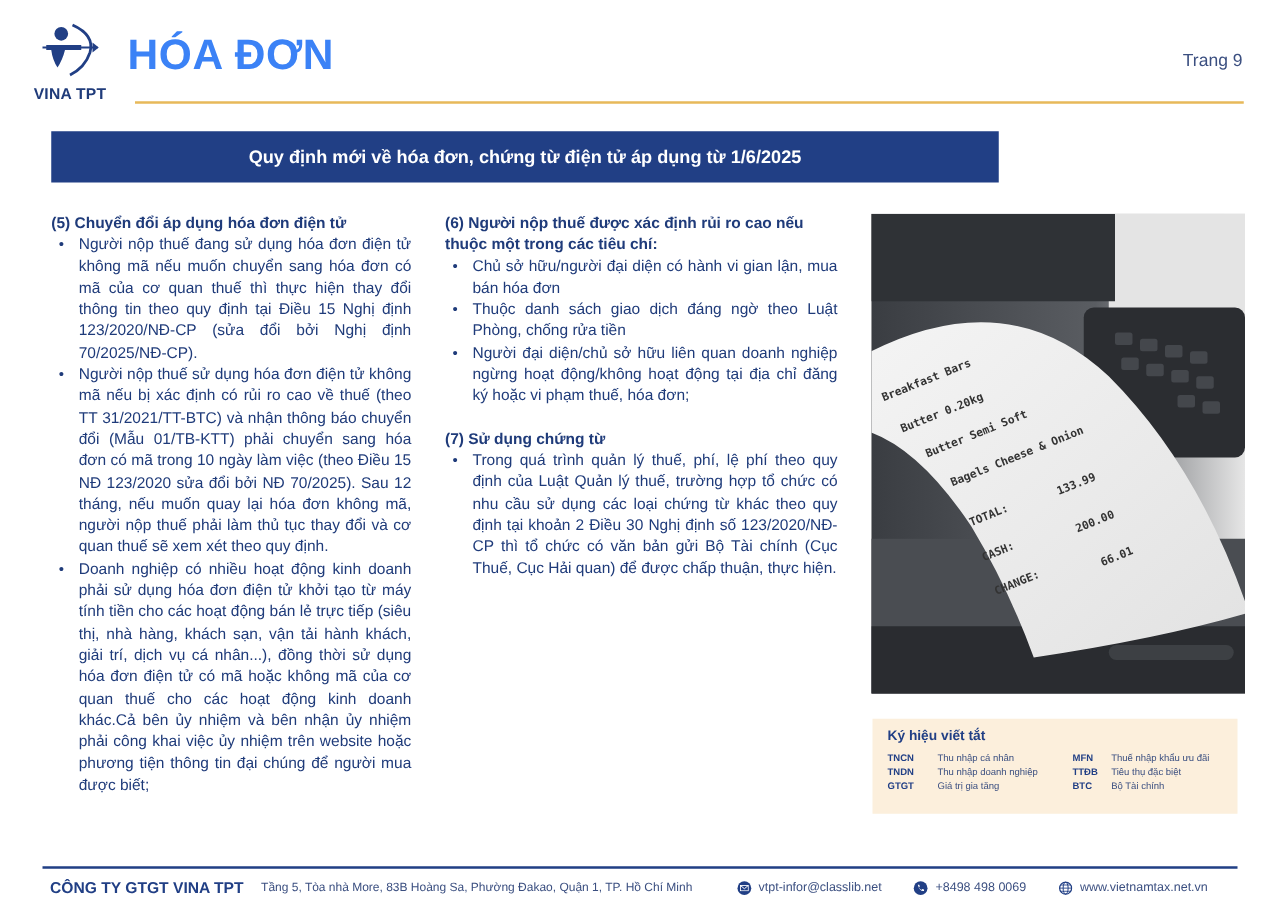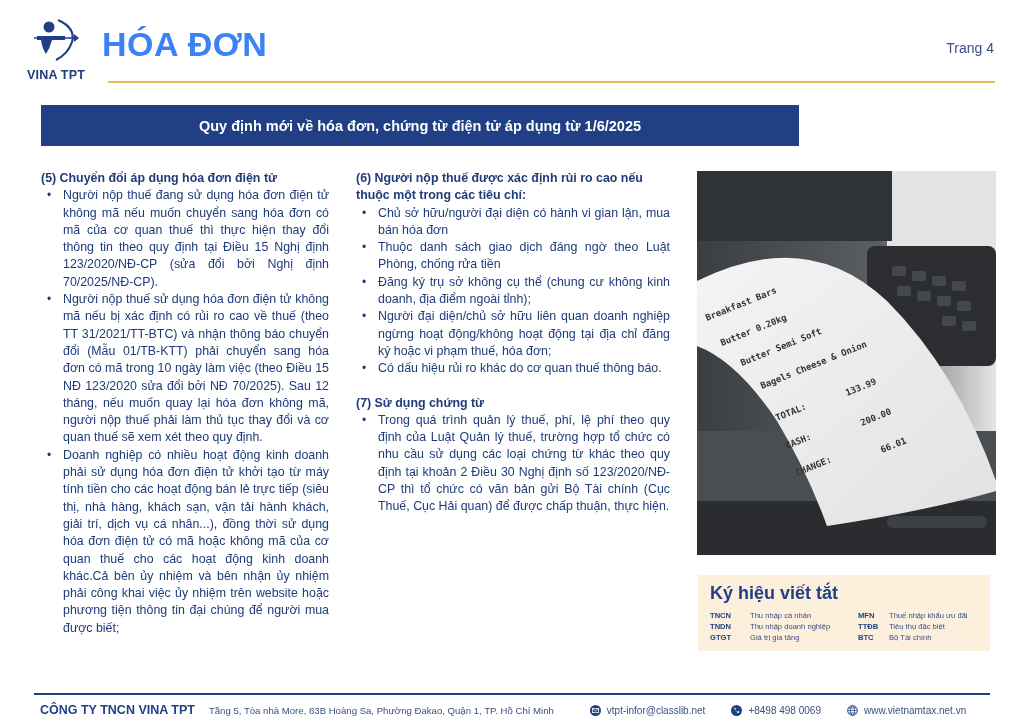--- a/index.html
+++ b/index.html
@@ -21,21 +21,21 @@
   .col2 { left: 356px; width: 314px; }
   .sec-title { font-weight: bold; font-size: 12.4px; color: #1f3b7a; }
   ul { list-style: none; }
   li { position: relative; padding-left: 22px; text-align: justify; }
   li::before { content: "\2022"; position: absolute; left: 6px; top: 0; font-size: 12px; }
   .gap { height: 17px; }
 
   .photo { position: absolute; left: 697px; top: 171px; width: 299px; height: 384px; overflow: hidden; background: #cfcfcf; }
 
   .abbr { position: absolute; left: 698px; top: 575px; width: 292px; height: 76px; background: #fcefdc; padding: 8px 12px; }
-  .abbr-title { font-size: 18px; font-weight: bold; color: #213f85; margin-bottom: 7px; }
+  .abbr-title { font-size: 11px; font-weight: bold; color: #213f85; margin-bottom: 7px; }
   .abbr-grid { display: grid; grid-template-columns: 40px 108px 31px 1fr; row-gap: 0px; font-size: 7.6px; line-height: 10.8px; }
   .abbr-key { font-weight: bold; color: #213f85; }
   .abbr-val { color: #3b4f80; }
 
   .footer-rule { position: absolute; left: 34px; top: 693px; width: 956px; height: 2px; background: #213f85; }
   .footer { position: absolute; left: 40px; top: 701px; width: 960px; height: 18px; display: flex; align-items: center; font-size: 10px; color: #3b4f80; }
   .footer .company { font-weight: bold; font-size: 12.5px; color: #213f85; margin-right: 14px; }
   .footer .addr { font-size: 9.6px; margin-right: 36px; }
   .footer .contact { display: flex; align-items: center; font-size: 10px; margin-right: 26px; }
   .footer .ico { width: 11px; height: 11px; border-radius: 50%; background: #213f85; display: inline-flex; align-items: center; justify-content: center; margin-right: 6px; }
@@ -48,44 +48,42 @@
     <circle cx="17" cy="9" r="5.5" fill="#213f85"></circle>
     <path d="M5 18 L33 18 L33 22 L20 22 Q18 30 14 36 Q10 30 9 22 L5 22 Z" fill="#213f85"></path>
     <path d="M26 2 Q44 10 40 24 Q36 36 24 42" stroke="#213f85" stroke-width="2.2" fill="none"></path>
     <path d="M2 20 L46 20" stroke="#213f85" stroke-width="1.6"></path>
     <path d="M42 16 L47 20 L42 24" fill="#213f85"></path>
   </svg>
   <div class="logo-text">VINA TPT</div>
 </div>
 
 <div class="doc-title">HÓA ĐƠN</div>
-<div class="page-num">Trang 4</div>
+<div class="page-num">Trang 9</div>
 <div class="gold-rule"></div>
 
 <div class="banner">
   <span>Quy định mới về hóa đơn, chứng từ điện tử áp dụng từ 1/6/2025</span>
 </div>
 
 <div class="col col1">
   <div class="sec-title">(5) Chuyển đổi áp dụng hóa đơn điện tử</div>
   <ul>
     <li>Người nộp thuế đang sử dụng hóa đơn điện tử không mã nếu muốn chuyển sang hóa đơn có mã của cơ quan thuế thì thực hiện thay đổi thông tin theo quy định tại Điều 15 Nghị định 123/2020/NĐ-CP (sửa đổi bởi Nghị định 70/2025/NĐ-CP).</li>
     <li>Người nộp thuế sử dụng hóa đơn điện tử không mã nếu bị xác định có rủi ro cao về thuế (theo TT 31/2021/TT-BTC) và nhận thông báo chuyển đổi (Mẫu 01/TB-KTT) phải chuyển sang hóa đơn có mã trong 10 ngày làm việc (theo Điều 15 NĐ 123/2020 sửa đổi bởi NĐ 70/2025). Sau 12 tháng, nếu muốn quay lại hóa đơn không mã, người nộp thuế phải làm thủ tục thay đổi và cơ quan thuế sẽ xem xét theo quy định.</li>
     <li>Doanh nghiệp có nhiều hoạt động kinh doanh phải sử dụng hóa đơn điện tử khởi tạo từ máy tính tiền cho các hoạt động bán lẻ trực tiếp (siêu thị, nhà hàng, khách sạn, vận tải hành khách, giải trí, dịch vụ cá nhân...), đồng thời sử dụng hóa đơn điện tử có mã hoặc không mã của cơ quan thuế cho các hoạt động kinh doanh khác.Cả bên ủy nhiệm và bên nhận ủy nhiệm phải công khai việc ủy nhiệm trên website hoặc phương tiện thông tin đại chúng để người mua được biết;</li>
   </ul>
 </div>
 
 <div class="col col2">
   <div class="sec-title">(6) Người nộp thuế được xác định rủi ro cao nếu thuộc một trong các tiêu chí:</div>
   <ul>
     <li>Chủ sở hữu/người đại diện có hành vi gian lận, mua bán hóa đơn</li>
     <li>Thuộc danh sách giao dịch đáng ngờ theo Luật Phòng, chống rửa tiền</li>
-    <li>Đăng ký trụ sở không cụ thể (chung cư không kinh doanh, địa điểm ngoài tỉnh);</li>
     <li>Người đại diện/chủ sở hữu liên quan doanh nghiệp ngừng hoạt động/không hoạt động tại địa chỉ đăng ký hoặc vi phạm thuế, hóa đơn;</li>
-    <li>Có dấu hiệu rủi ro khác do cơ quan thuế thông báo.</li>
   </ul>
   <div class="gap"></div>
   <div class="sec-title">(7) Sử dụng chứng từ</div>
   <ul>
     <li>Trong quá trình quản lý thuế, phí, lệ phí theo quy định của Luật Quản lý thuế, trường hợp tổ chức có nhu cầu sử dụng các loại chứng từ khác theo quy định tại khoản 2 Điều 30 Nghị định số 123/2020/NĐ-CP thì tổ chức có văn bản gửi Bộ Tài chính (Cục Thuế, Cục Hải quan) để được chấp thuận, thực hiện.</li>
   </ul>
 </div>
 
 <div class="photo">
   <svg width="299" height="384" viewBox="0 0 299 384">
@@ -151,21 +149,21 @@
     <span class="abbr-val">Tiêu thụ đặc biệt</span>
     <span class="abbr-key">GTGT</span>
     <span class="abbr-val">Giá trị gia tăng</span>
     <span class="abbr-key">BTC</span>
     <span class="abbr-val">Bộ Tài chính</span>
   </div>
 </div>
 
 <div class="footer-rule"></div>
 <div class="footer">
-  <span class="company">CÔNG TY TNCN VINA TPT</span>
+  <span class="company">CÔNG TY GTGT VINA TPT</span>
   <span class="addr">Tầng 5, Tòa nhà More, 83B Hoàng Sa, Phường Đakao, Quận 1, TP. Hồ Chí Minh</span>
   <span class="contact">
     <span class="ico">
       <svg width="7" height="5" viewBox="0 0 7 5">
           <rect x="0.3" y="0.3" width="6.4" height="4.4" fill="none" stroke="#fff" stroke-width="0.8"></rect>
           <path d="M0.3 0.3 L3.5 3 L6.7 0.3" fill="none" stroke="#fff" stroke-width="0.8"></path>
         </svg>
     </span>
     <span>vtpt-infor@classlib.net</span>
   </span>

